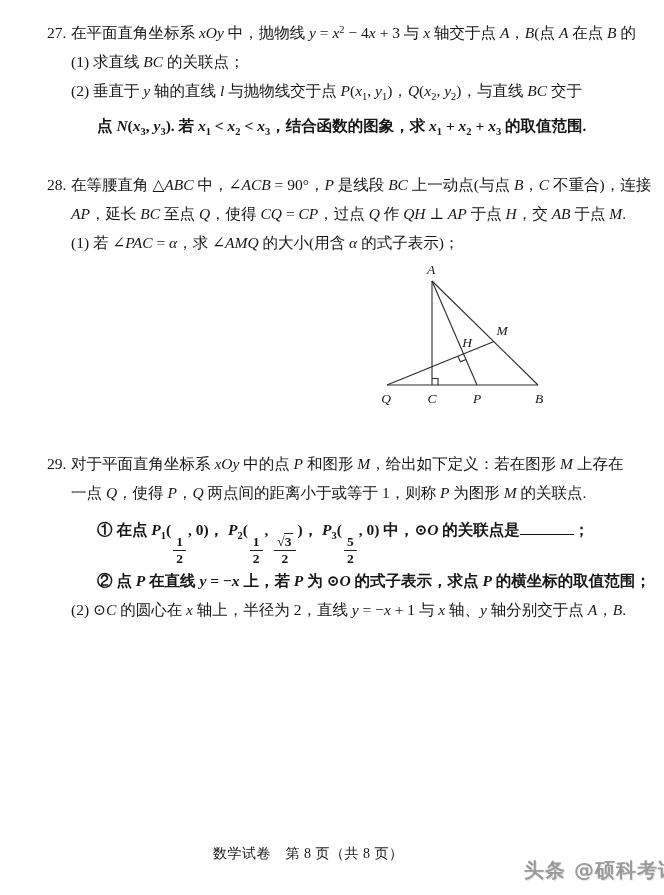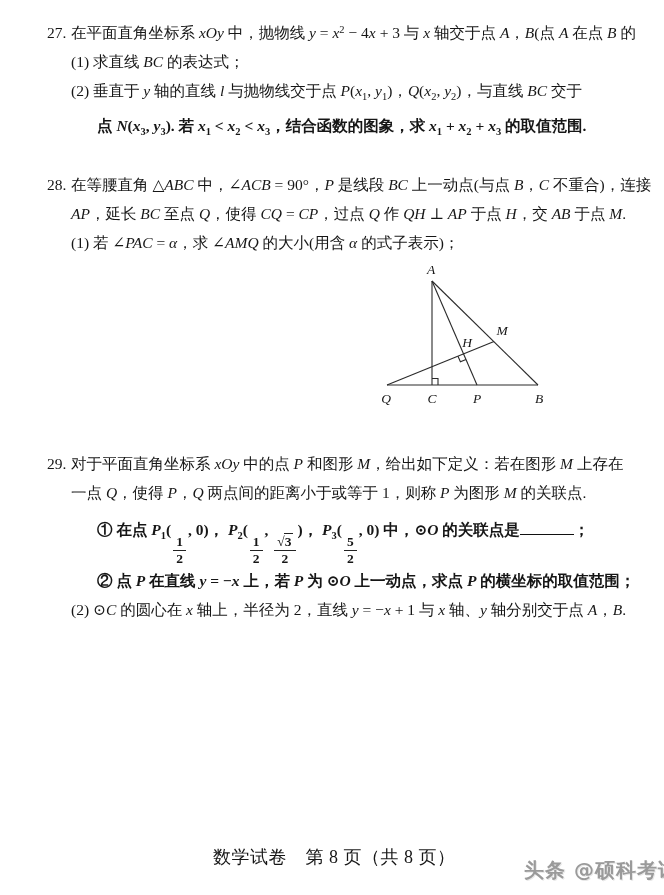--- a/index.html
+++ b/index.html
@@ -37,34 +37,34 @@
         text-emphasis:filled dot #161616;
         -webkit-text-emphasis-position:under;
         text-emphasis-position:under left;}
 
   .figure{margin:0 0 0 330px;width:212px;height:152px;}
   .figure svg{display:block;}
   .figure line, .figure path{stroke:#2a2a2a;stroke-width:1.1;fill:none;}
   .figure text{font-family:"Liberation Serif","DejaVu Serif",serif;
                font-style:italic;font-size:13.5px;fill:#161616;}
 
-  .footer{position:absolute;left:213px;top:845px;font-size:18px;letter-spacing:.5px;}
+  .footer{position:absolute;left:213px;top:845px;font-size:14px;letter-spacing:.5px;}
   .watermark{position:absolute;left:524px;top:857px;font-size:20px;
              font-family:"DejaVu Sans","Liberation Sans",sans-serif;
              font-weight:bold;color:#9a9a9a;letter-spacing:1px;
              text-shadow:1px 1px 0 #e8e8e8;}
 </style>
 </head>
 <body>
 
 <div class="page">
 
   <section class="prob27">
     <div class="pline l-first"><span class="pnum">27.</span><span class="rich"><span>在平面直角坐标系 </span><span class="mi">xOy</span><span> 中，抛物线 </span><span class="mi">y</span><span> = </span><span class="mi">x</span><span class="ssup">2</span><span> − 4</span><span class="mi">x</span><span> + 3 与 </span><span class="mi">x</span><span> 轴交于点 </span><span class="mi">A</span><span>，</span><span class="mi">B</span><span>(点 </span><span class="mi">A</span><span> 在点 </span><span class="mi">B</span><span> 的</span></span></div>
-    <div class="pline"><span class="rich"><span>(1) 求直线 </span><span class="mi">BC</span><span> 的表达式；</span></span></div>
+    <div class="pline"><span class="rich"><span>(1) 求直线 </span><span class="mi">BC</span><span> 的关联点；</span></span></div>
     <div class="pline"><span class="rich"><span>(2) 垂直于 </span><span class="mi">y</span><span> 轴的直线 </span><span class="mi">l</span><span> 与抛物线交于点 </span><span class="mi">P</span><span>(</span><span class="mi">x</span><span class="ssub">1</span><span>, </span><span class="mi">y</span><span class="ssub">1</span><span>)，</span><span class="mi">Q</span><span>(</span><span class="mi">x</span><span class="ssub">2</span><span>, </span><span class="mi">y</span><span class="ssub">2</span><span>)，与直线 </span><span class="mi">BC</span><span> 交于</span></span></div>
     <div class="pline l-sub"><span class="rich"><span>点 </span><span class="mi">N</span><span>(</span><span class="mi">x</span><span class="ssub">3</span><span>, </span><span class="mi">y</span><span class="ssub">3</span><span>). 若 </span><span class="mi">x</span><span class="ssub">1</span><span> &lt; </span><span class="mi">x</span><span class="ssub">2</span><span> &lt; </span><span class="mi">x</span><span class="ssub">3</span><span>，结合函数的图象，求 </span><span class="mi">x</span><span class="ssub">1</span><span> + </span><span class="mi">x</span><span class="ssub">2</span><span> + </span><span class="mi">x</span><span class="ssub">3</span><span> 的取值范围.</span></span></div>
   </section>
 
   <section class="prob28">
     <div class="pline l-first"><span class="pnum">28.</span><span class="rich"><span>在等腰直角 △</span><span class="mi">ABC</span><span> 中，∠</span><span class="mi">ACB</span><span> = 90°，</span><span class="mi">P</span><span> 是线段 </span><span class="mi">BC</span><span> 上一动点(与点 </span><span class="mi">B</span><span>，</span><span class="mi">C</span><span> 不重合)，连接</span></span></div>
     <div class="pline"><span class="rich"><span class="mi">AP</span><span>，延长 </span><span class="mi">BC</span><span> 至点 </span><span class="mi">Q</span><span>，使得 </span><span class="mi">CQ</span><span> = </span><span class="mi">CP</span><span>，过点 </span><span class="mi">Q</span><span> 作 </span><span class="mi">QH</span><span> ⊥ </span><span class="mi">AP</span><span> 于点 </span><span class="mi">H</span><span>，交 </span><span class="mi">AB</span><span> 于点 </span><span class="mi">M</span><span>.</span></span></div>
     <div class="pline"><span class="rich"><span>(1) 若 ∠</span><span class="mi">PAC</span><span> = </span><span class="mi">α</span><span>，求 ∠</span><span class="mi">AMQ</span><span> 的大小(用含 </span><span class="mi">α</span><span> 的式子表示)；</span></span></div>
 
     <div class="figure">
@@ -96,19 +96,19 @@
           </span><span>, 0)， </span><span class="mi">P</span><span class="ssub">2</span><span>(</span><span class="frac">
             <span class="num">1</span>
             <span class="den">2</span>
           </span><span>, </span><span class="frac">
             <span class="num"><span class="rad">√</span><span class="rdc">3</span></span>
             <span class="den">2</span>
           </span><span>)， </span><span class="mi">P</span><span class="ssub">3</span><span>(</span><span class="frac">
             <span class="num">5</span>
             <span class="den">2</span>
           </span><span>, 0) 中，⊙</span><span class="mi">O</span><span> 的关联点是</span><span class="blank"></span><span>；</span></span></div>
-    <div class="pline l-sub"><span class="rich"><span>② 点 </span><span class="mi">P</span><span> 在直线 </span><span class="mi">y</span><span> = −</span><span class="mi">x</span><span> 上，若 </span><span class="mi">P</span><span> 为 ⊙</span><span class="mi">O</span><span> 上一动点，求点 </span><span class="mi">P</span><span> 的横坐标的取值范围；</span></span></div>
+    <div class="pline l-sub"><span class="rich"><span>② 点 </span><span class="mi">P</span><span> 在直线 </span><span class="mi">y</span><span> = −</span><span class="mi">x</span><span> 上，若 </span><span class="mi">P</span><span> 为 ⊙</span><span class="mi">O</span><span> 的式子表示，求点 </span><span class="mi">P</span><span> 的横坐标的取值范围；</span></span></div>
     <div class="pline"><span class="rich"><span>(2) ⊙</span><span class="mi">C</span><span> 的圆心在 </span><span class="mi">x</span><span> 轴上，半径为 2，直线 </span><span class="mi">y</span><span> = −</span><span class="mi">x</span><span> + 1 与 </span><span class="mi">x</span><span> 轴、</span><span class="mi">y</span><span> 轴分别交于点 </span><span class="mi">A</span><span>，</span><span class="mi">B</span><span>.</span></span></div>
   </section>
 
   <div class="footer">数学试卷　第 8 页（共 8 页）</div>
   <div class="watermark">头条 @硕科考试</div>
 </div>
 
 </body></html>

